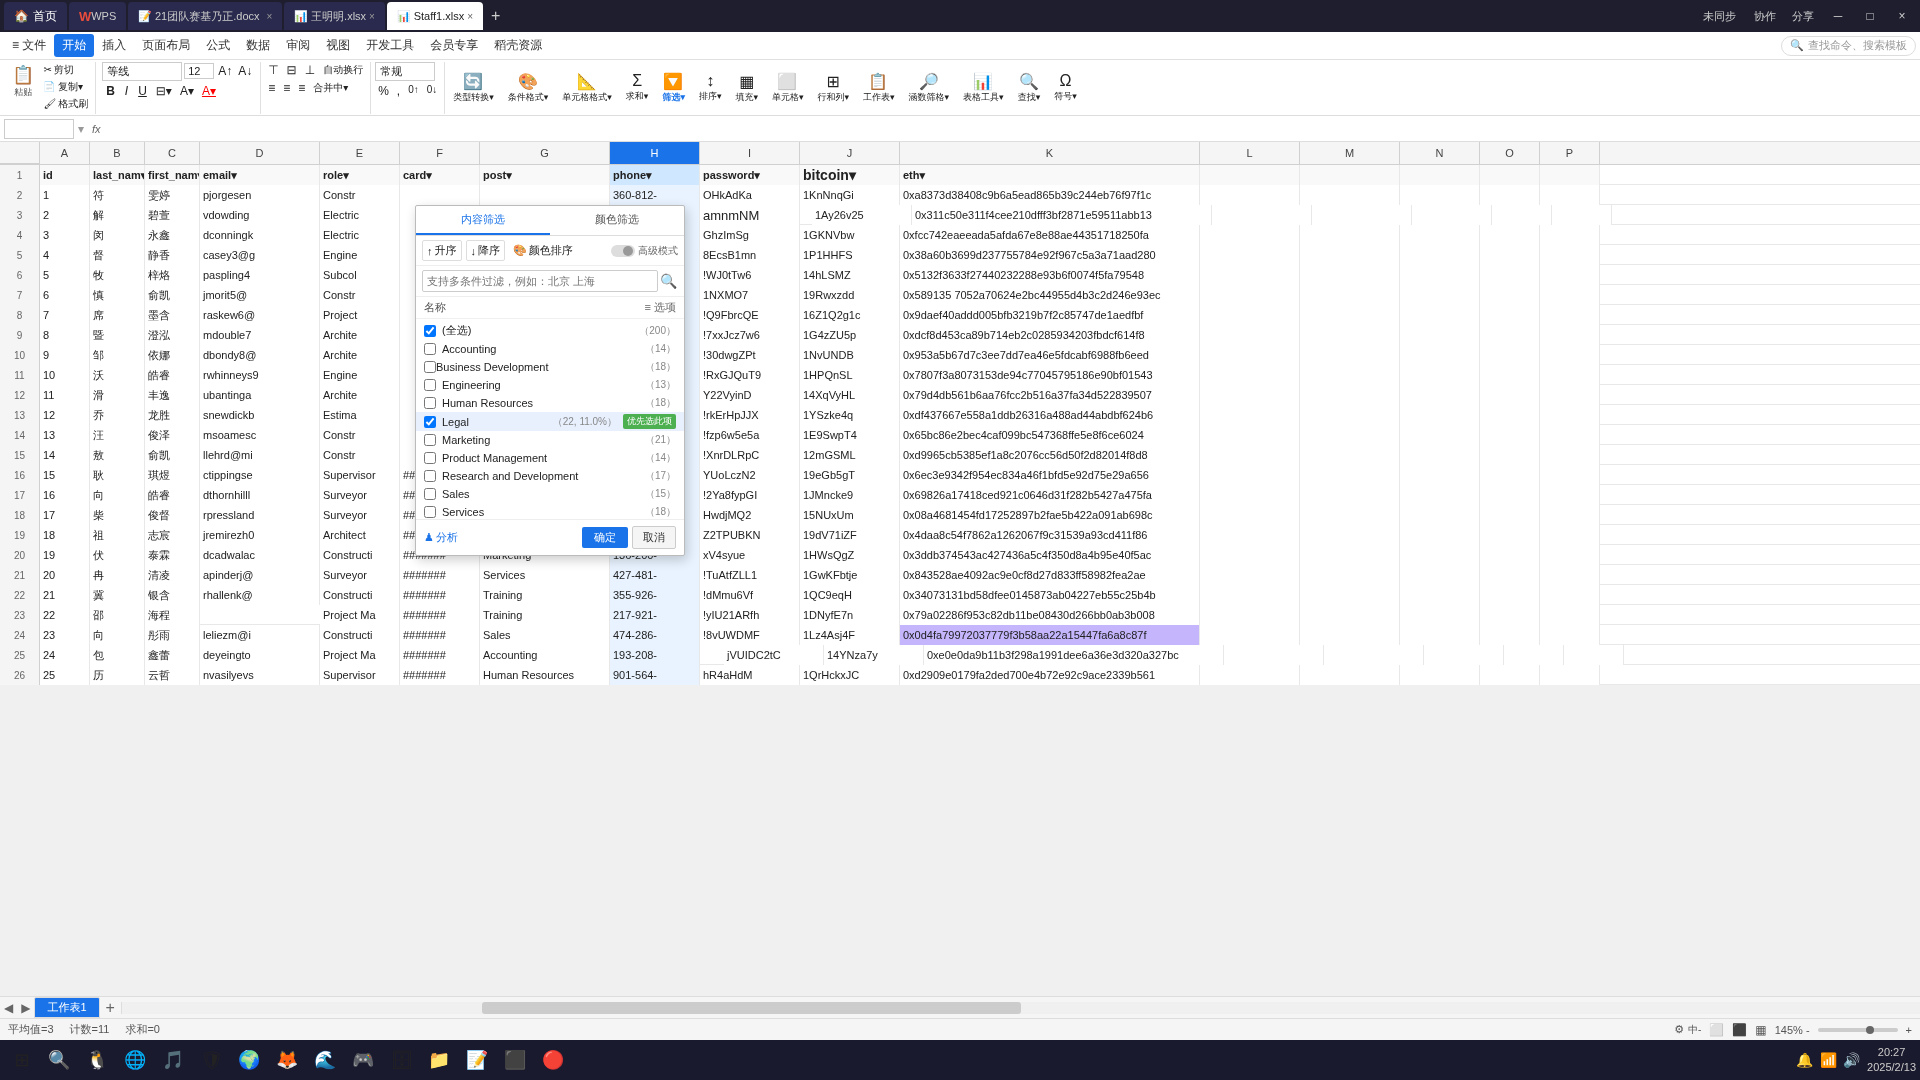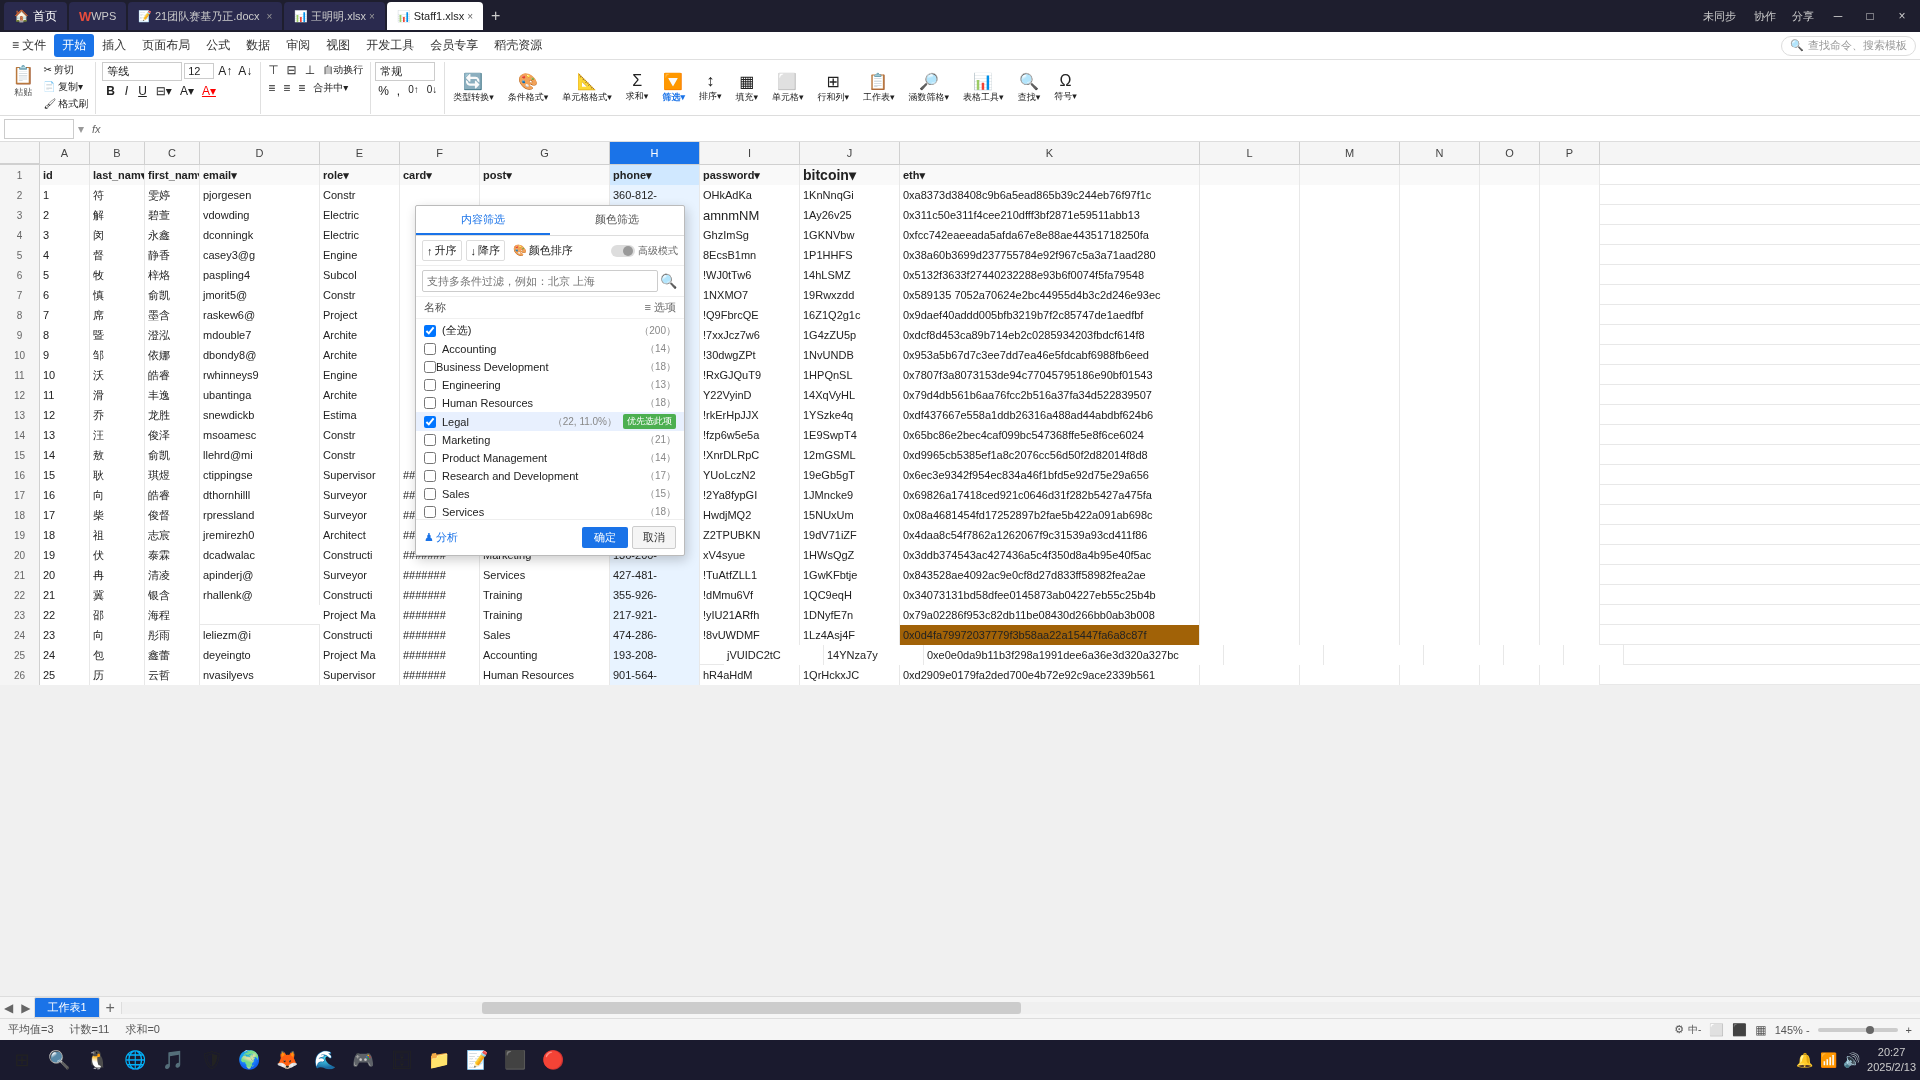--- a/index.html
+++ b/index.html
@@ -291,21 +291,21 @@
         <div style="width: 40px; min-width: 40px; height: 20px; border-right: 1px solid rgb(208, 208, 208); display: flex; align-items: center; justify-content: center; font-size: 10px; color: rgb(102, 102, 102); background: rgb(245, 245, 245);">3</div>
         <div style="width: 50px; min-width: 50px; height: 20px; border-right: 1px solid rgb(232, 232, 232); padding: 0px 3px; font-size: 11px; overflow: hidden; white-space: nowrap; display: flex; align-items: center; background: rgb(255, 255, 255); font-weight: normal; color: rgb(34, 34, 34);">2</div>
         <div style="width: 55px; min-width: 55px; height: 20px; border-right: 1px solid rgb(232, 232, 232); padding: 0px 3px; font-size: 11px; overflow: hidden; white-space: nowrap; display: flex; align-items: center; background: rgb(255, 255, 255); font-weight: normal; color: rgb(34, 34, 34);">解</div>
         <div style="width: 55px; min-width: 55px; height: 20px; border-right: 1px solid rgb(232, 232, 232); padding: 0px 3px; font-size: 11px; overflow: hidden; white-space: nowrap; display: flex; align-items: center; background: rgb(255, 255, 255); font-weight: normal; color: rgb(34, 34, 34);">碧萱</div>
         <div style="width: 120px; min-width: 120px; height: 20px; border-right: 1px solid rgb(232, 232, 232); padding: 0px 3px; font-size: 11px; overflow: hidden; white-space: nowrap; display: flex; align-items: center; background: rgb(255, 255, 255); font-weight: normal; color: rgb(34, 34, 34);">vdowding</div>
         <div style="width: 80px; min-width: 80px; height: 20px; border-right: 1px solid rgb(232, 232, 232); padding: 0px 3px; font-size: 11px; overflow: hidden; white-space: nowrap; display: flex; align-items: center; background: rgb(255, 255, 255); font-weight: normal; color: rgb(34, 34, 34);">Electric</div>
         <div style="width: 80px; min-width: 80px; height: 20px; border-right: 1px solid rgb(232, 232, 232); padding: 0px 3px; font-size: 11px; overflow: hidden; white-space: nowrap; display: flex; align-items: center; background: rgb(255, 255, 255); font-weight: normal; color: rgb(34, 34, 34);"></div>
         <div style="width: 130px; min-width: 130px; height: 20px; border-right: 1px solid rgb(232, 232, 232); padding: 0px 3px; font-size: 11px; overflow: hidden; white-space: nowrap; display: flex; align-items: center; background: rgb(255, 255, 255); font-weight: normal; color: rgb(34, 34, 34);"></div>
         <div style="width: 90px; min-width: 90px; height: 20px; border-right: 1px solid rgb(232, 232, 232); padding: 0px 3px; font-size: 11px; overflow: hidden; white-space: nowrap; display: flex; align-items: center; background: rgb(232, 243, 255); font-weight: normal; color: rgb(34, 34, 34);">501-115-</div>
         <div style="width: 100px; min-width: 100px; height: 20px; border-right: 1px solid rgb(232, 232, 232); padding: 0px 3px; font-size: 13px; overflow: hidden; white-space: nowrap; display: flex; align-items: center; background: rgb(255, 255, 255); font-weight: normal; color: rgb(34, 34, 34);">amnmNM</div>
-        <div style="width: 100px; min-width: 100px; height: 20px; border-right: 1px solid rgb(232, 232, 232); padding: 0px 3px; font-size: 11px; overflow: hidden; white-space: nowrap; display: flex; align-items: center; background: rgb(255, 255, 255); font-weight: normal; color: rgb(34, 34, 34);">1Ay26v25</div>
+        <div style="width: 100px; min-width: 100px; height: 20px; border-right: 1px solid rgb(232, 232, 232); padding: 0px 3px; font-size: 11px; overflow: hidden; white-space: nowrap; display: flex; align-items: center; background: rgb(255, 255, 255); font-weight: normal; color: rgb(34, 34, 34); margin-left: 12px;">1Ay26v25</div>
         <div style="width: 300px; min-width: 300px; height: 20px; border-right: 1px solid rgb(232, 232, 232); padding: 0px 3px; font-size: 11px; overflow: hidden; white-space: nowrap; display: flex; align-items: center; background: rgb(255, 255, 255); font-weight: normal; color: rgb(34, 34, 34);">0x311c50e311f4cee210dfff3bf2871e59511abb13</div>
         <div style="width: 100px; min-width: 100px; height: 20px; border-right: 1px solid rgb(232, 232, 232); padding: 0px 3px; font-size: 11px; overflow: hidden; white-space: nowrap; display: flex; align-items: center; background: rgb(255, 255, 255); font-weight: normal; color: rgb(34, 34, 34);"></div>
         <div style="width: 100px; min-width: 100px; height: 20px; border-right: 1px solid rgb(232, 232, 232); padding: 0px 3px; font-size: 11px; overflow: hidden; white-space: nowrap; display: flex; align-items: center; background: rgb(255, 255, 255); font-weight: normal; color: rgb(34, 34, 34);"></div>
         <div style="width: 80px; min-width: 80px; height: 20px; border-right: 1px solid rgb(232, 232, 232); padding: 0px 3px; font-size: 11px; overflow: hidden; white-space: nowrap; display: flex; align-items: center; background: rgb(255, 255, 255); font-weight: normal; color: rgb(34, 34, 34);"></div>
         <div style="width: 60px; min-width: 60px; height: 20px; border-right: 1px solid rgb(232, 232, 232); padding: 0px 3px; font-size: 11px; overflow: hidden; white-space: nowrap; display: flex; align-items: center; background: rgb(255, 255, 255); font-weight: normal; color: rgb(34, 34, 34);"></div>
         <div style="width: 60px; min-width: 60px; height: 20px; border-right: 1px solid rgb(232, 232, 232); padding: 0px 3px; font-size: 11px; overflow: hidden; white-space: nowrap; display: flex; align-items: center; background: rgb(255, 255, 255); font-weight: normal; color: rgb(34, 34, 34);"></div>
       </div>
       <div style="display: flex; border-bottom: 1px solid rgb(232, 232, 232); height: 20px;">
         <div style="width: 40px; min-width: 40px; height: 20px; border-right: 1px solid rgb(208, 208, 208); display: flex; align-items: center; justify-content: center; font-size: 10px; color: rgb(102, 102, 102); background: rgb(245, 245, 245);">4</div>
         <div style="width: 50px; min-width: 50px; height: 20px; border-right: 1px solid rgb(232, 232, 232); padding: 0px 3px; font-size: 11px; overflow: hidden; white-space: nowrap; display: flex; align-items: center; background: rgb(255, 255, 255); font-weight: normal; color: rgb(34, 34, 34);">3</div>
@@ -691,21 +691,21 @@
         <div style="width: 50px; min-width: 50px; height: 20px; border-right: 1px solid rgb(232, 232, 232); padding: 0px 3px; font-size: 11px; overflow: hidden; white-space: nowrap; display: flex; align-items: center; background: rgb(255, 255, 255); font-weight: normal; color: rgb(34, 34, 34);">23</div>
         <div style="width: 55px; min-width: 55px; height: 20px; border-right: 1px solid rgb(232, 232, 232); padding: 0px 3px; font-size: 11px; overflow: hidden; white-space: nowrap; display: flex; align-items: center; background: rgb(255, 255, 255); font-weight: normal; color: rgb(34, 34, 34);">向</div>
         <div style="width: 55px; min-width: 55px; height: 20px; border-right: 1px solid rgb(232, 232, 232); padding: 0px 3px; font-size: 11px; overflow: hidden; white-space: nowrap; display: flex; align-items: center; background: rgb(255, 255, 255); font-weight: normal; color: rgb(34, 34, 34);">彤雨</div>
         <div style="width: 120px; min-width: 120px; height: 20px; border-right: 1px solid rgb(232, 232, 232); padding: 0px 3px; font-size: 11px; overflow: hidden; white-space: nowrap; display: flex; align-items: center; background: rgb(255, 255, 255); font-weight: normal; color: rgb(34, 34, 34);">leliezm@i</div>
         <div style="width: 80px; min-width: 80px; height: 20px; border-right: 1px solid rgb(232, 232, 232); padding: 0px 3px; font-size: 11px; overflow: hidden; white-space: nowrap; display: flex; align-items: center; background: rgb(255, 255, 255); font-weight: normal; color: rgb(34, 34, 34);">Constructi</div>
         <div style="width: 80px; min-width: 80px; height: 20px; border-right: 1px solid rgb(232, 232, 232); padding: 0px 3px; font-size: 11px; overflow: hidden; white-space: nowrap; display: flex; align-items: center; background: rgb(255, 255, 255); font-weight: normal; color: rgb(34, 34, 34);">#######</div>
         <div style="width: 130px; min-width: 130px; height: 20px; border-right: 1px solid rgb(232, 232, 232); padding: 0px 3px; font-size: 11px; overflow: hidden; white-space: nowrap; display: flex; align-items: center; background: rgb(255, 255, 255); font-weight: normal; color: rgb(34, 34, 34);">Sales</div>
         <div style="width: 90px; min-width: 90px; height: 20px; border-right: 1px solid rgb(232, 232, 232); padding: 0px 3px; font-size: 11px; overflow: hidden; white-space: nowrap; display: flex; align-items: center; background: rgb(232, 243, 255); font-weight: normal; color: rgb(34, 34, 34);">474-286-</div>
         <div style="width: 100px; min-width: 100px; height: 20px; border-right: 1px solid rgb(232, 232, 232); padding: 0px 3px; font-size: 11px; overflow: hidden; white-space: nowrap; display: flex; align-items: center; background: rgb(255, 255, 255); font-weight: normal; color: rgb(34, 34, 34);">!8vUWDMF</div>
         <div style="width: 100px; min-width: 100px; height: 20px; border-right: 1px solid rgb(232, 232, 232); padding: 0px 3px; font-size: 11px; overflow: hidden; white-space: nowrap; display: flex; align-items: center; background: rgb(255, 255, 255); font-weight: normal; color: rgb(34, 34, 34);">1Lz4Asj4F</div>
-        <div style="width: 300px; min-width: 300px; height: 20px; border-right: 1px solid rgb(232, 232, 232); padding: 0px 3px; font-size: 11px; overflow: hidden; white-space: nowrap; display: flex; align-items: center; background: #a16207; font-weight: normal; color: rgb(34, 34, 34);">0x0d4fa79972037779f3b58aa22a15447fa6a8c87f</div>
+        <div style="width: 300px; min-width: 300px; height: 20px; border-right: 1px solid rgb(232, 232, 232); padding: 0px 3px; font-size: 11px; overflow: hidden; white-space: nowrap; display: flex; align-items: center; background: #c4b5fd; font-weight: normal; color: rgb(34, 34, 34);">0x0d4fa79972037779f3b58aa22a15447fa6a8c87f</div>
         <div style="width: 100px; min-width: 100px; height: 20px; border-right: 1px solid rgb(232, 232, 232); padding: 0px 3px; font-size: 11px; overflow: hidden; white-space: nowrap; display: flex; align-items: center; background: rgb(255, 255, 255); font-weight: normal; color: rgb(34, 34, 34);"></div>
         <div style="width: 100px; min-width: 100px; height: 20px; border-right: 1px solid rgb(232, 232, 232); padding: 0px 3px; font-size: 11px; overflow: hidden; white-space: nowrap; display: flex; align-items: center; background: rgb(255, 255, 255); font-weight: normal; color: rgb(34, 34, 34);"></div>
         <div style="width: 80px; min-width: 80px; height: 20px; border-right: 1px solid rgb(232, 232, 232); padding: 0px 3px; font-size: 11px; overflow: hidden; white-space: nowrap; display: flex; align-items: center; background: rgb(255, 255, 255); font-weight: normal; color: rgb(34, 34, 34);"></div>
         <div style="width: 60px; min-width: 60px; height: 20px; border-right: 1px solid rgb(232, 232, 232); padding: 0px 3px; font-size: 11px; overflow: hidden; white-space: nowrap; display: flex; align-items: center; background: rgb(255, 255, 255); font-weight: normal; color: rgb(34, 34, 34);"></div>
         <div style="width: 60px; min-width: 60px; height: 20px; border-right: 1px solid rgb(232, 232, 232); padding: 0px 3px; font-size: 11px; overflow: hidden; white-space: nowrap; display: flex; align-items: center; background: rgb(255, 255, 255); font-weight: normal; color: rgb(34, 34, 34);"></div>
       </div>
       <div style="display: flex; border-bottom: 1px solid rgb(232, 232, 232); height: 20px;">
         <div style="width: 40px; min-width: 40px; height: 20px; border-right: 1px solid rgb(208, 208, 208); display: flex; align-items: center; justify-content: center; font-size: 10px; color: rgb(102, 102, 102); background: rgb(245, 245, 245);">25</div>
         <div style="width: 50px; min-width: 50px; height: 20px; border-right: 1px solid rgb(232, 232, 232); padding: 0px 3px; font-size: 11px; overflow: hidden; white-space: nowrap; display: flex; align-items: center; background: rgb(255, 255, 255); font-weight: normal; color: rgb(34, 34, 34);">24</div>
         <div style="width: 55px; min-width: 55px; height: 20px; border-right: 1px solid rgb(232, 232, 232); padding: 0px 3px; font-size: 11px; overflow: hidden; white-space: nowrap; display: flex; align-items: center; background: rgb(255, 255, 255); font-weight: normal; color: rgb(34, 34, 34);">包</div>

